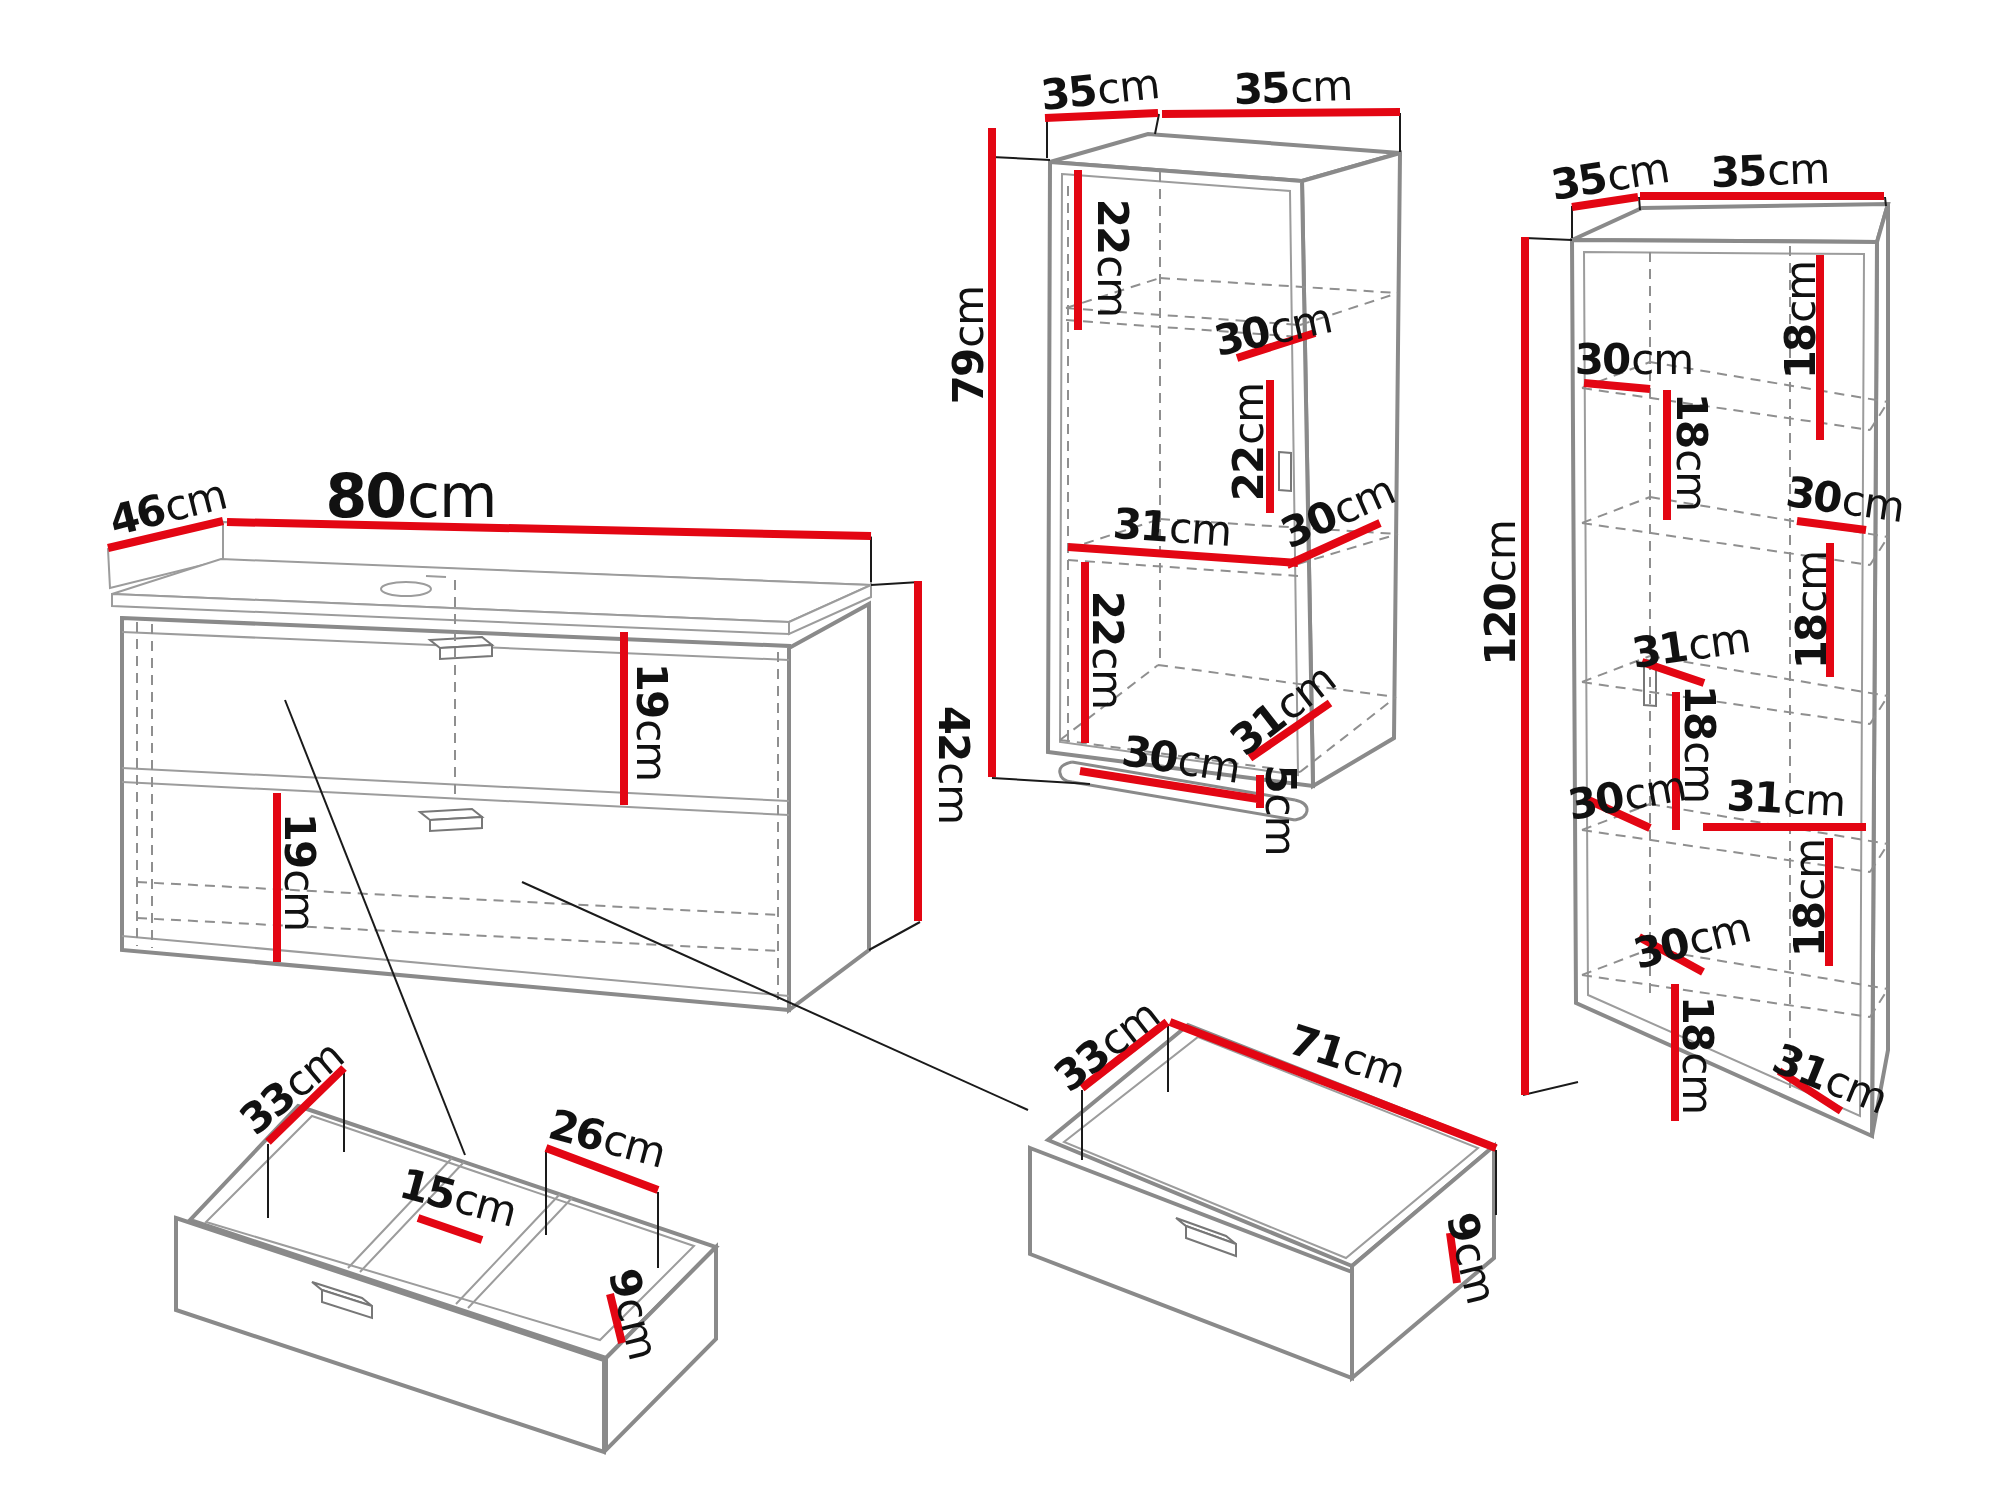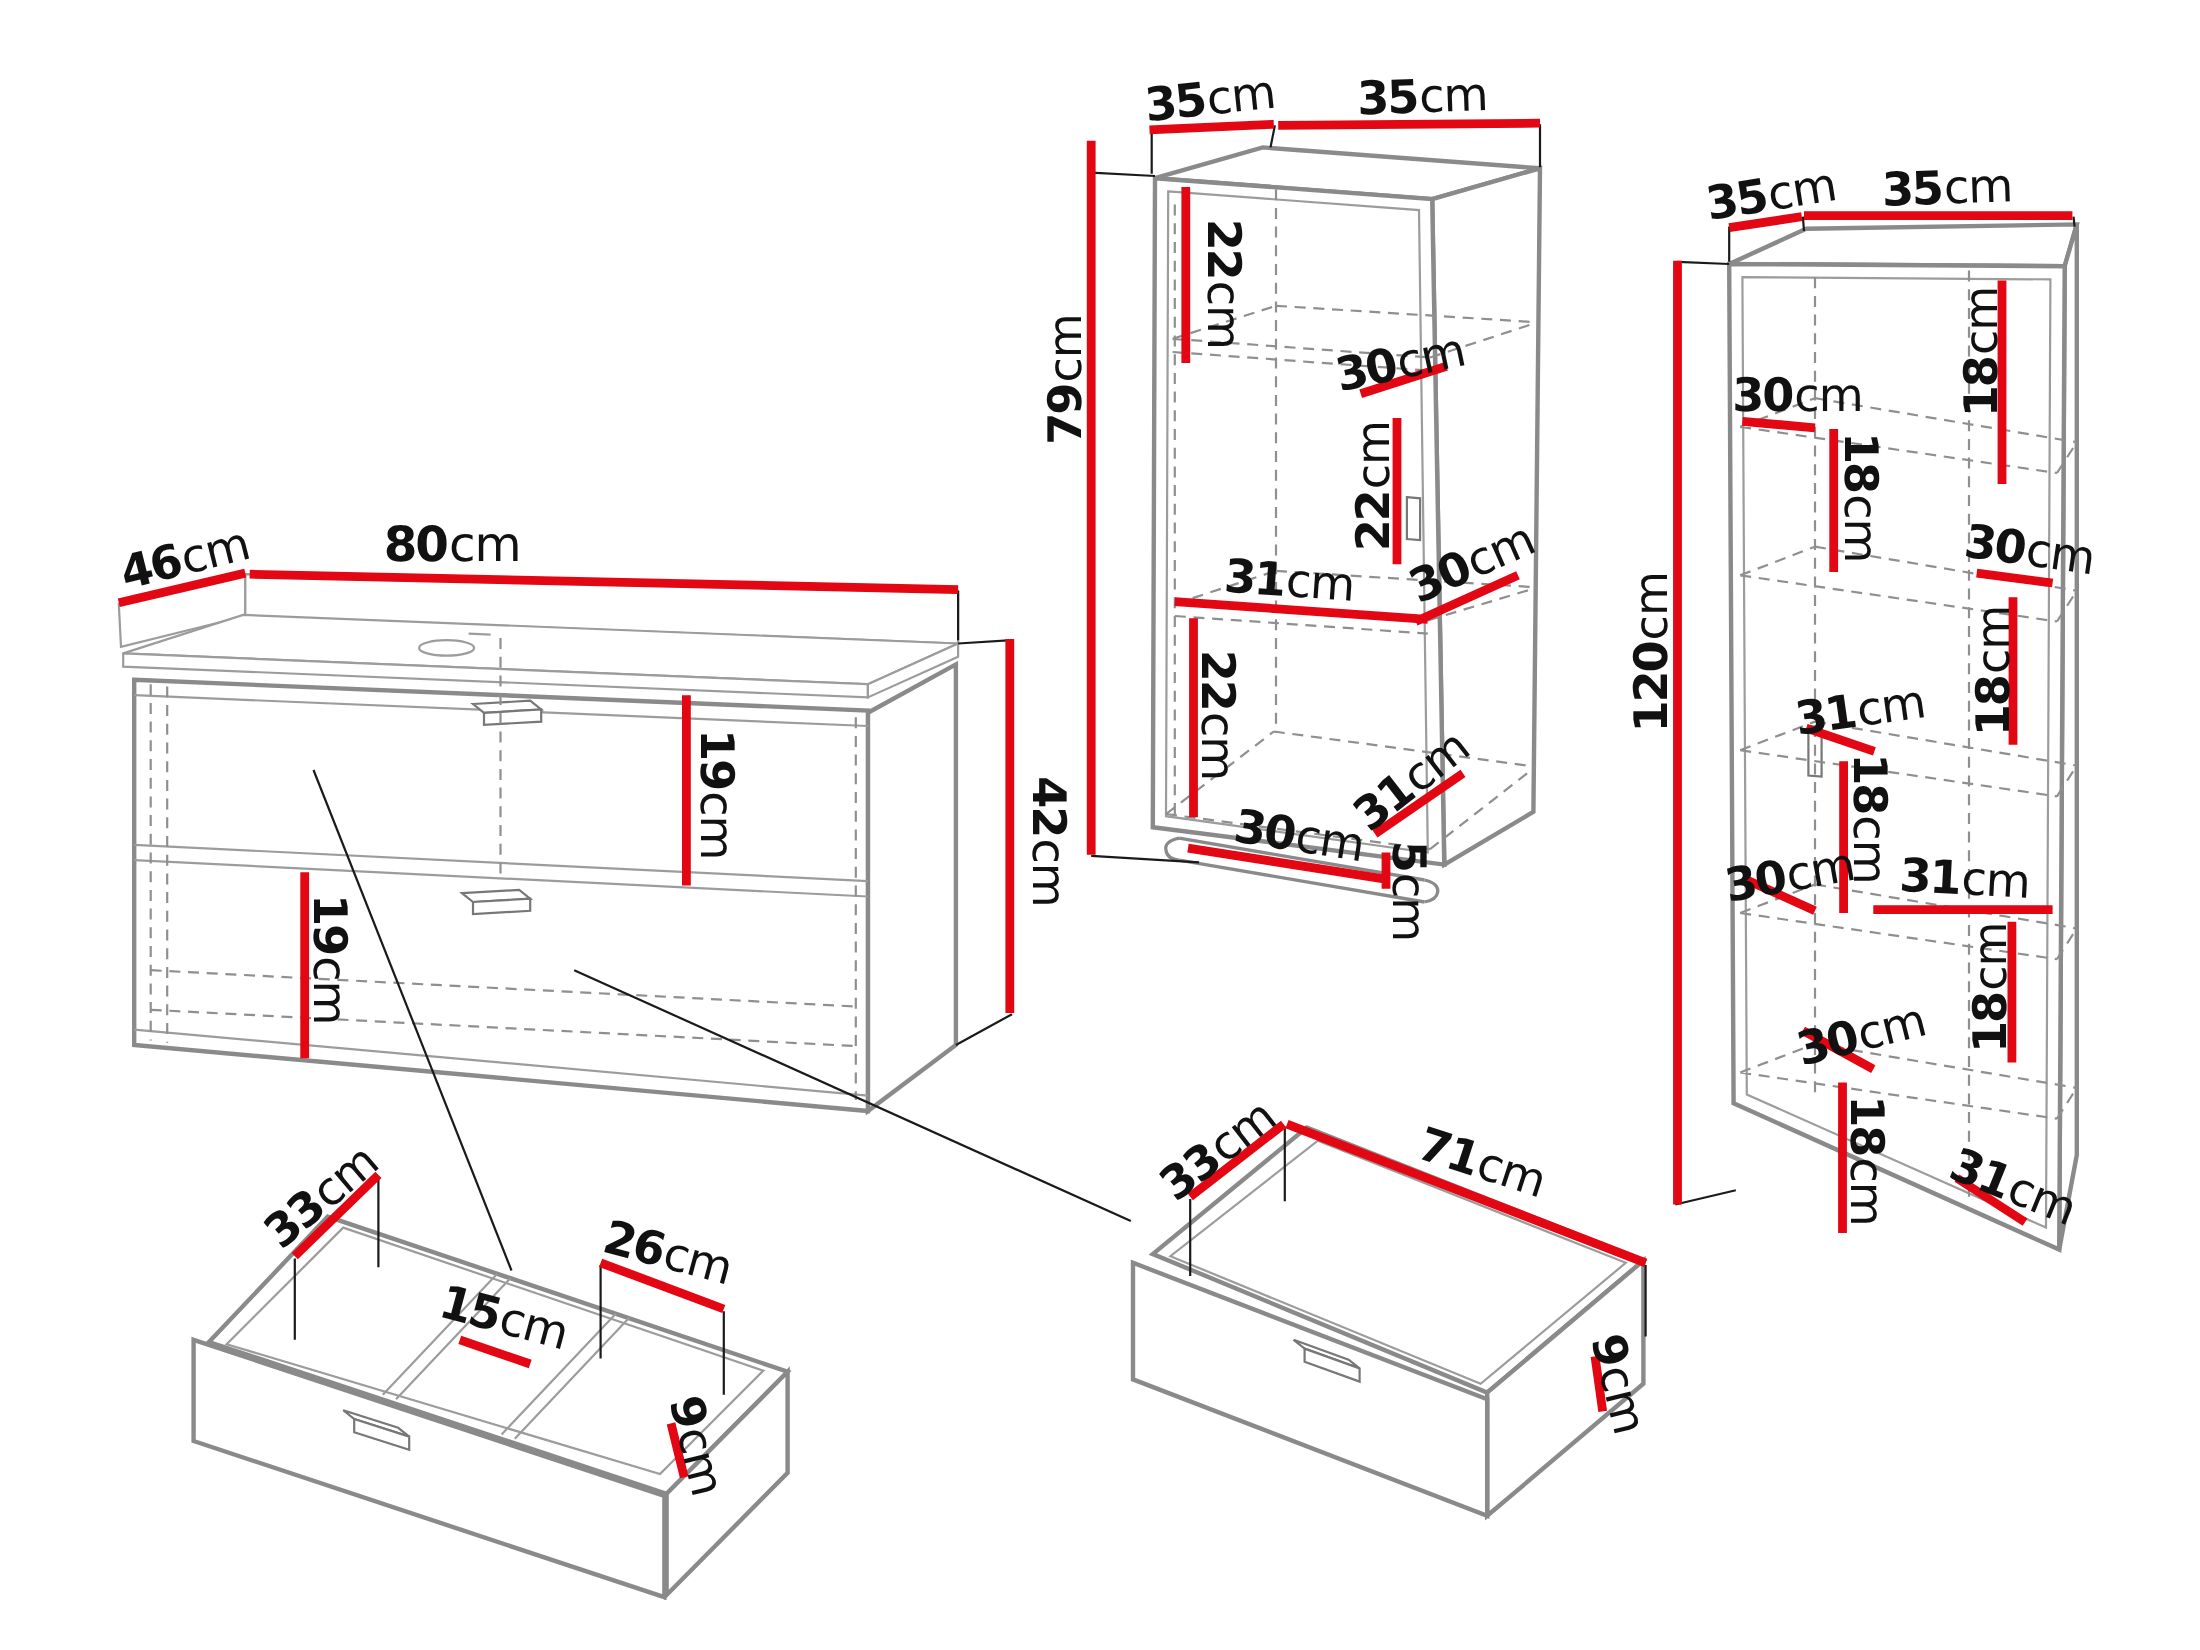--- a/index.html
+++ b/index.html
@@ -3,21 +3,21 @@
 <meta charset="utf-8">
 <style>
   html,body{margin:0;padding:0;background:#fff;}
   #canvas{position:relative;width:2000px;height:1500px;background:#fff;overflow:hidden;
           font-family:"DejaVu Sans","Liberation Sans",sans-serif;}
   #art{position:absolute;left:0;top:0;width:2000px;height:1500px;}
   .dim{position:absolute;white-space:nowrap;color:#111;font-size:42px;line-height:1;
        transform:translate(-50%,-50%) rotate(var(--r,0deg));}
   .dim b{font-weight:700;letter-spacing:-2px;}
   .dim .u{font-weight:400;letter-spacing:-1px;margin-left:2px;}
-  .dim.big{font-size:44px;}
+  .dim.big{font-size:60px;}
 </style>
 </head>
 <body>
 
 <div id="canvas">
 
 <svg id="art" viewBox="0 0 2000 1500">
 
   <g fill="#ffffff" stroke="#9c9c9c" stroke-width="2">
     <path d="M108,549 L223,522 L223,560 L110,588 Z"></path>

